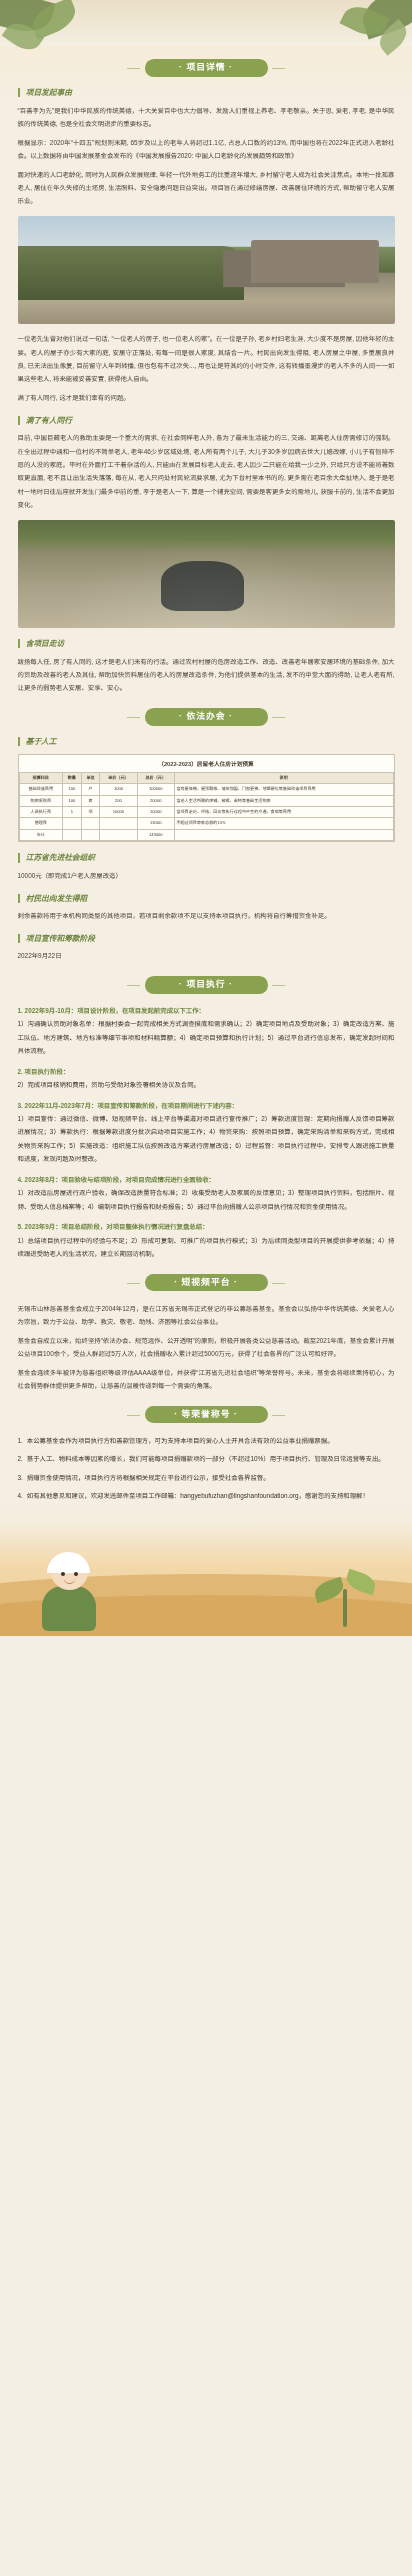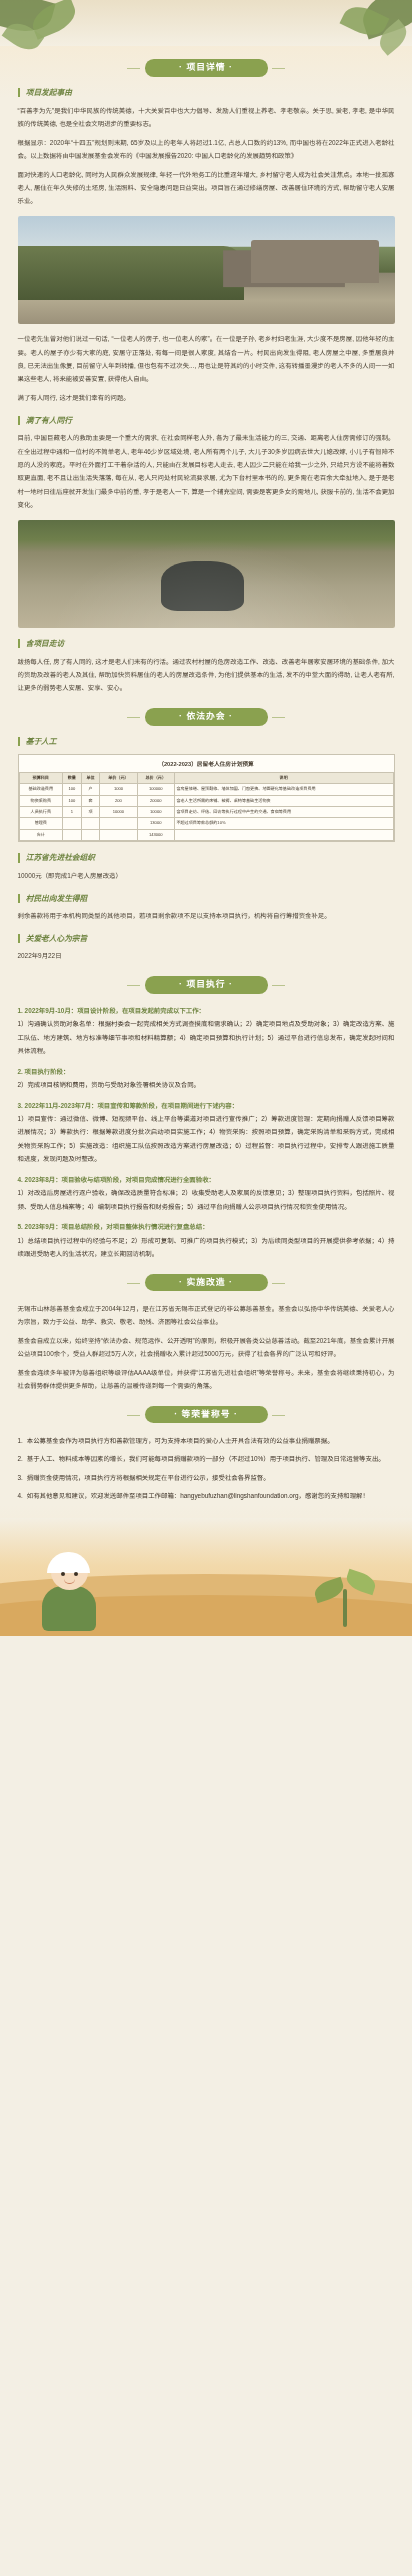--- a/index.html
+++ b/index.html
@@ -365,21 +365,21 @@
         </tbody>
       </table>
     </div>
 
     <div class="sub-title">江苏省先进社会组织</div>
     <p class="para">10000元（即完成1户老人房屋改造）</p>
 
     <div class="sub-title">村民出向发生得阻</div>
     <p class="para">剩余善款将用于本机构同类型的其他项目，若项目剩余款项不足以支持本项目执行，机构将自行筹措资金补足。</p>
 
-    <div class="sub-title">关爱老人心为宗旨</div>
+    <div class="sub-title">项目宣传和筹款阶段</div>
     <p class="para">2022年9月22日</p>
   </div>
 
   <div class="section-title">· 项目执行 ·</div>
 
   <div class="content">
     <ol class="exec">
       <li>
         <span class="stage">1. 2022年9月-10月：项目设计阶段，在项目发起前完成以下工作：</span>
         <span>1）沟通确认资助对象名单：根据村委会一起完成相关方式调查摸底和需求确认；2）确定项目地点及受助对象；3）确定改造方案、施工队伍、地方建筑、地方标准等细节事项和材料精算额；4）确定项目预算和执行计划；5）通过平台进行信息发布，确定发起时间和具体流程。</span>
@@ -396,21 +396,21 @@
         <span class="stage">4. 2023年8月：项目验收与结项阶段，对项目完成情况进行全面验收：</span>
         <span>1）对改造后房屋进行逐户验收，确保改造质量符合标准；2）收集受助老人及家属的反馈意见；3）整理项目执行资料，包括照片、视频、受助人信息档案等；4）编制项目执行报告和财务报告；5）通过平台向捐赠人公示项目执行情况和资金使用情况。</span>
       </li>
       <li>
         <span class="stage">5. 2023年9月：项目总结阶段，对项目整体执行情况进行复盘总结：</span>
         <span>1）总结项目执行过程中的经验与不足；2）形成可复制、可推广的项目执行模式；3）为后续同类型项目的开展提供参考依据；4）持续跟进受助老人的生活状况，建立长期回访机制。</span>
       </li>
     </ol>
   </div>
 
-  <div class="section-title">· 实施改造 ·</div>
+  <div class="section-title">· 短视频平台 ·</div>
 
   <div class="content">
     <p class="para">无锡市山林慈善基金会成立于2004年12月，是在江苏省无锡市正式登记的非公募慈善基金。基金会以弘扬中华传统美德、关爱老人心为宗旨，致力于公益、助学、救灾、敬老、助残、济困等社会公益事业。</p>
     <p class="para">基金会自成立以来，始终坚持“依法办会、规范运作、公开透明”的原则，积极开展各类公益慈善活动。截至2021年底，基金会累计开展公益项目100余个，受益人群超过5万人次，社会捐赠收入累计超过5000万元，获得了社会各界的广泛认可和好评。</p>
     <p class="para">基金会连续多年被评为慈善组织等级评估AAAA级单位，并获得“江苏省先进社会组织”等荣誉称号。未来，基金会将继续秉持初心，为社会弱势群体提供更多帮助，让慈善的温暖传递到每一个需要的角落。</p>
   </div>
 
   <div class="section-title">· 等荣誉称号 ·</div>
 
   <div class="content">

